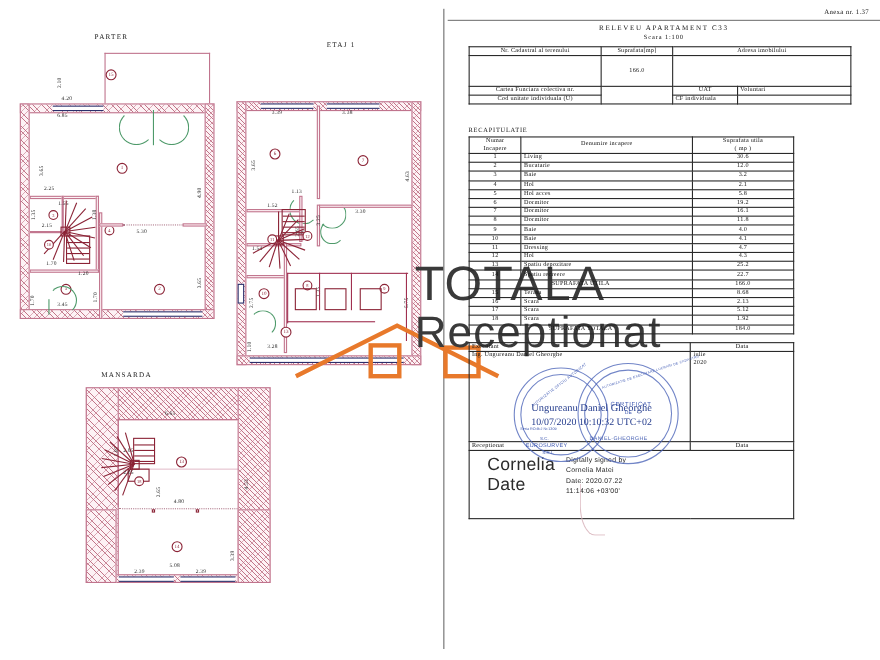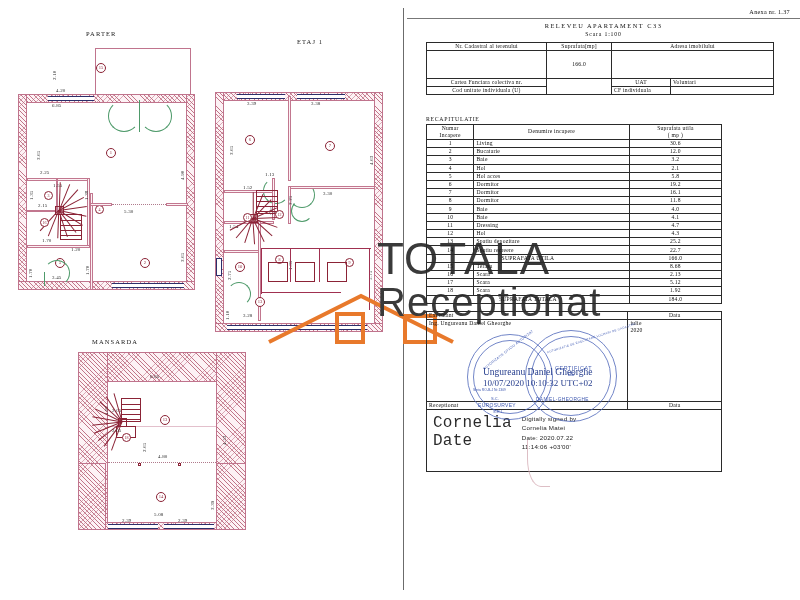--- a/index.html
+++ b/index.html
@@ -139,22 +139,22 @@
     position:absolute;left:19px;top:116px;
     font-size:5.8px;letter-spacing:.7px;color:#111;
   }
   #recap-table{left:19px;top:124px;width:296px;}
   #recap-table td{height:7.2px;}
   .sum-row td{text-align:center;letter-spacing:.9px;}
 
   
   #exec-table{left:19px;top:311px;width:296px;}
   .sig-name{
-    font-family:Liberation Mono, monospace;
-    font-size:16px;color:#2b2b2b;line-height:1.15;
+    font-family:Liberation Sans, sans-serif;
+    font-size:16px;color:#2b2b2b;line-height:1.15;margin-left:10px;
   }
   .sig-meta{
     font-family:"Liberation Sans",sans-serif;
     font-size:6.2px;color:#1d1d1d;line-height:1.5;
   }
 
   
   .stamp{
     position:absolute;border-radius:50%;
     border:1px solid #4a63b8;

